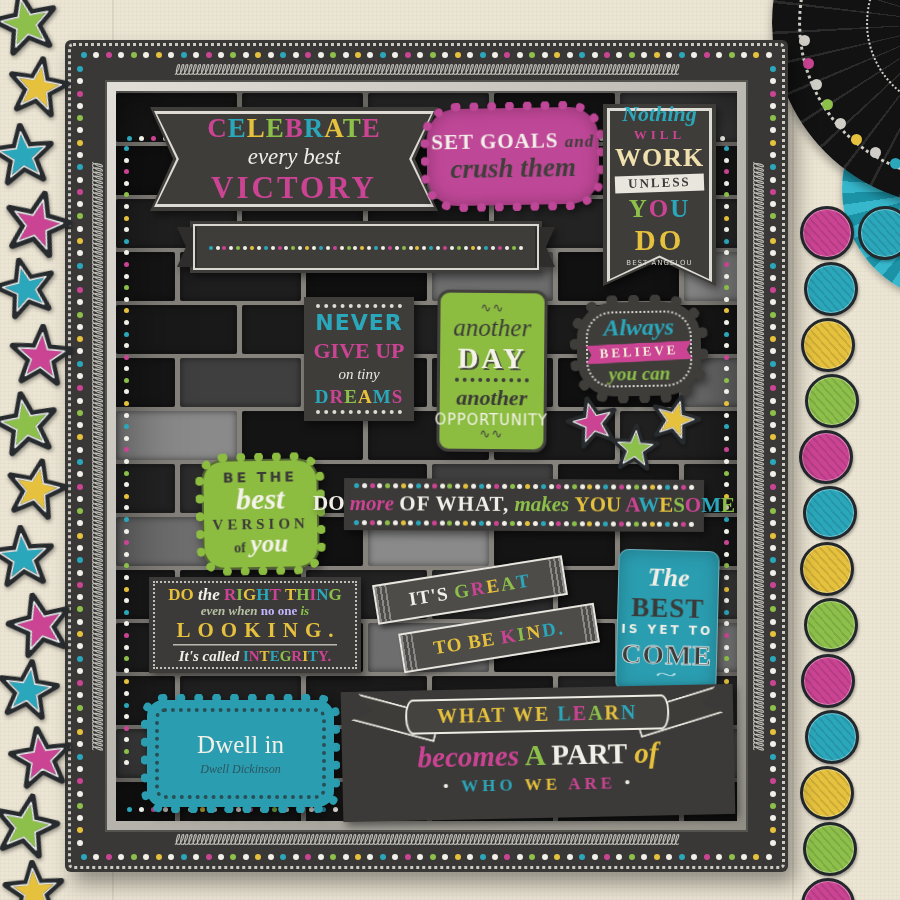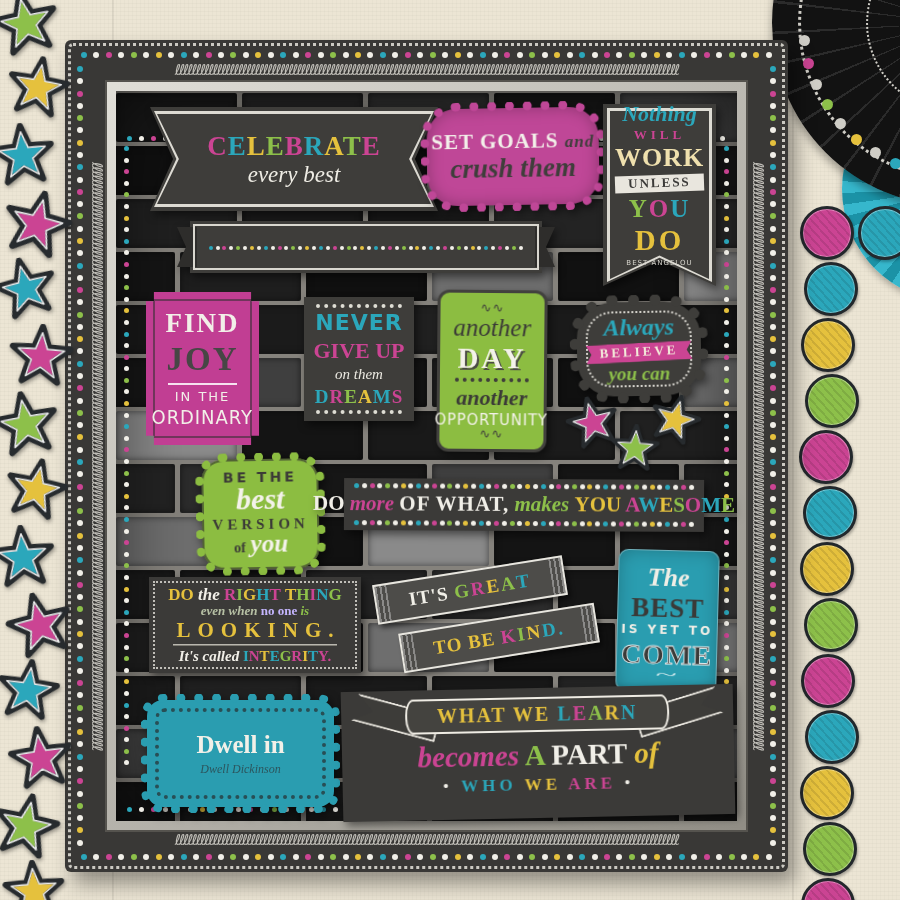--- a/index.html
+++ b/index.html
@@ -173,21 +173,21 @@
  display:flex;flex-direction:column;align-items:center;justify-content:center;gap:1px}
 .tb1{font-size:26px;color:#f0eee6;font-style:italic;font-weight:700}
 .tb2{font-size:27px;color:#3a3a38;font-weight:700;letter-spacing:1px;font-family:"Liberation Serif",serif}
 .tb3{font-size:12px;color:#f0eee6;letter-spacing:3px;font-weight:700;font-family:"DejaVu Sans",sans-serif}
 .tb4{font-size:28px;color:#3a3a38;font-weight:700;letter-spacing:1px;-webkit-text-stroke:.8px rgba(255,255,255,.85);font-family:"Liberation Serif",serif}
 .tb-orn{color:#e9f5f6;font-size:13px;transform:scaleX(3);line-height:.6}
 
 .dwell{background:var(--tealbg);border-radius:16px;outline:9px dotted var(--tealbg);outline-offset:-3px;
  display:flex;flex-direction:column;align-items:center;justify-content:center;gap:2px}
 .dwell::before{content:"";position:absolute;inset:8px;border:4px dotted rgba(40,46,48,.7);border-radius:10px}
-.dw1{font-size:25px;color:#f2f0e8;font-weight:700;font-family:"Liberation Serif",serif}
+.dw1{font-size:25px;color:#f2f0e8;font-weight:400;font-family:"Liberation Serif",serif}
 .dw2{font-size:21px;color:#323a3c;font-weight:700;letter-spacing:1px;font-family:"Liberation Serif",serif}
 .dw3{font-size:12px;color:#2c565e;font-style:italic;margin-top:2px}
 
 .learn{background:#3b3a38;transform:rotate(-1.2deg);display:flex;flex-direction:column;align-items:center;padding-top:5px}
 .l-ribbon{position:relative;width:100%;height:44px}
 .lt{position:absolute;width:86px;height:28px;background:#3d3c39;border:2px solid #ece9e1}
 .lt-l{left:12px;top:8px;transform:rotate(16deg);clip-path:polygon(0 0,100% 0,100% 100%,0 100%,22% 50%)}
 .lt-r{right:12px;top:8px;transform:rotate(-16deg);clip-path:polygon(0 0,100% 0,78% 50%,100% 100%,0 100%)}
 .l-band{position:absolute;left:50%;top:4px;transform:translateX(-50%);width:264px;height:35px;background:#44433f;
  border:2px solid #efece4;border-radius:8px/16px;display:flex;align-items:center;justify-content:center;
@@ -816,20 +816,21 @@
       </div>
   </div>
 
   <div class="card pennant" style="left:150px;top:107px;width:288px;height:104px">
     <div class="pl a"></div>
     <div class="pl b"></div>
     <div class="pl c"></div>
     <div class="pen-content">
       <div class="cel1"><span style="color: rgb(203, 68, 147);">C</span><span style="color: rgb(43, 167, 187);">E</span><span style="color: rgb(229, 193, 61);">L</span><span style="color: rgb(141, 192, 74);">E</span><span style="color: rgb(203, 68, 147);">B</span><span style="color: rgb(43, 167, 187);">R</span><span style="color: rgb(229, 193, 61);">A</span><span style="color: rgb(141, 192, 74);">T</span><span style="color: rgb(203, 68, 147);">E</span></div>
       <div class="cel2">every best</div>
+      <div class="cel3">VICTORY</div>
     </div>
   </div>
 
   <div class="card goals" style="left:427px;top:108px;width:172px;height:97px">
     <div class="g1"><span>SET GOALS</span> <em class="s-script">and</em></div>
     <div class="g2">crush them</div>
   </div>
 
   <div class="card pennantV" style="left:603px;top:104px;width:113px;height:182px">
     <div class="pl a"></div>
@@ -894,35 +895,26 @@
           <i style="background: rgb(43, 167, 187);"></i>
           <i style="background: rgb(241, 239, 232);"></i>
           <i style="background: rgb(203, 68, 147);"></i>
           <i style="background: rgb(241, 239, 232);"></i>
           <i style="background: rgb(141, 192, 74);"></i>
           <i style="background: rgb(241, 239, 232);"></i>
         </div>
     </div>
   </div>
 
-  <div class="card joy" style="left:146px;top:292px;width:113px;height:153px">
-    <div class="joy-in">
-      <div class="j1">FIND</div>
-      <div class="j2">JOY</div>
-      <div class="jhr"></div>
-      <div class="j3">IN THE</div>
-      <div class="j4">ORDINARY</div>
-    </div>
-  </div>
 
   <div class="card never" style="left:304px;top:297px;width:110px;height:124px">
     <div class="nv-dots"></div>
     <div class="nv1">NEVER</div>
     <div class="nv2">GIVE UP</div>
-    <div class="nv3">on them</div>
+    <div class="nv3">on tiny</div>
     <div class="nv4"><span style="color: rgb(43, 167, 187);">D</span><span style="color: rgb(203, 68, 147);">R</span><span style="color: rgb(141, 192, 74);">E</span><span style="color: rgb(229, 193, 61);">A</span><span style="color: rgb(43, 167, 187);">M</span><span style="color: rgb(203, 68, 147);">S</span></div>
     <div class="nv-dots"></div>
   </div>
 
   <div class="card aday" style="left:437px;top:290px;width:110px;height:162px">
     <div class="ad-orn">∿∿</div>
     <div class="ad1">another</div>
     <div class="ad2">DAY</div>
     <div class="ad-dots"></div>
     <div class="ad3">another</div>

